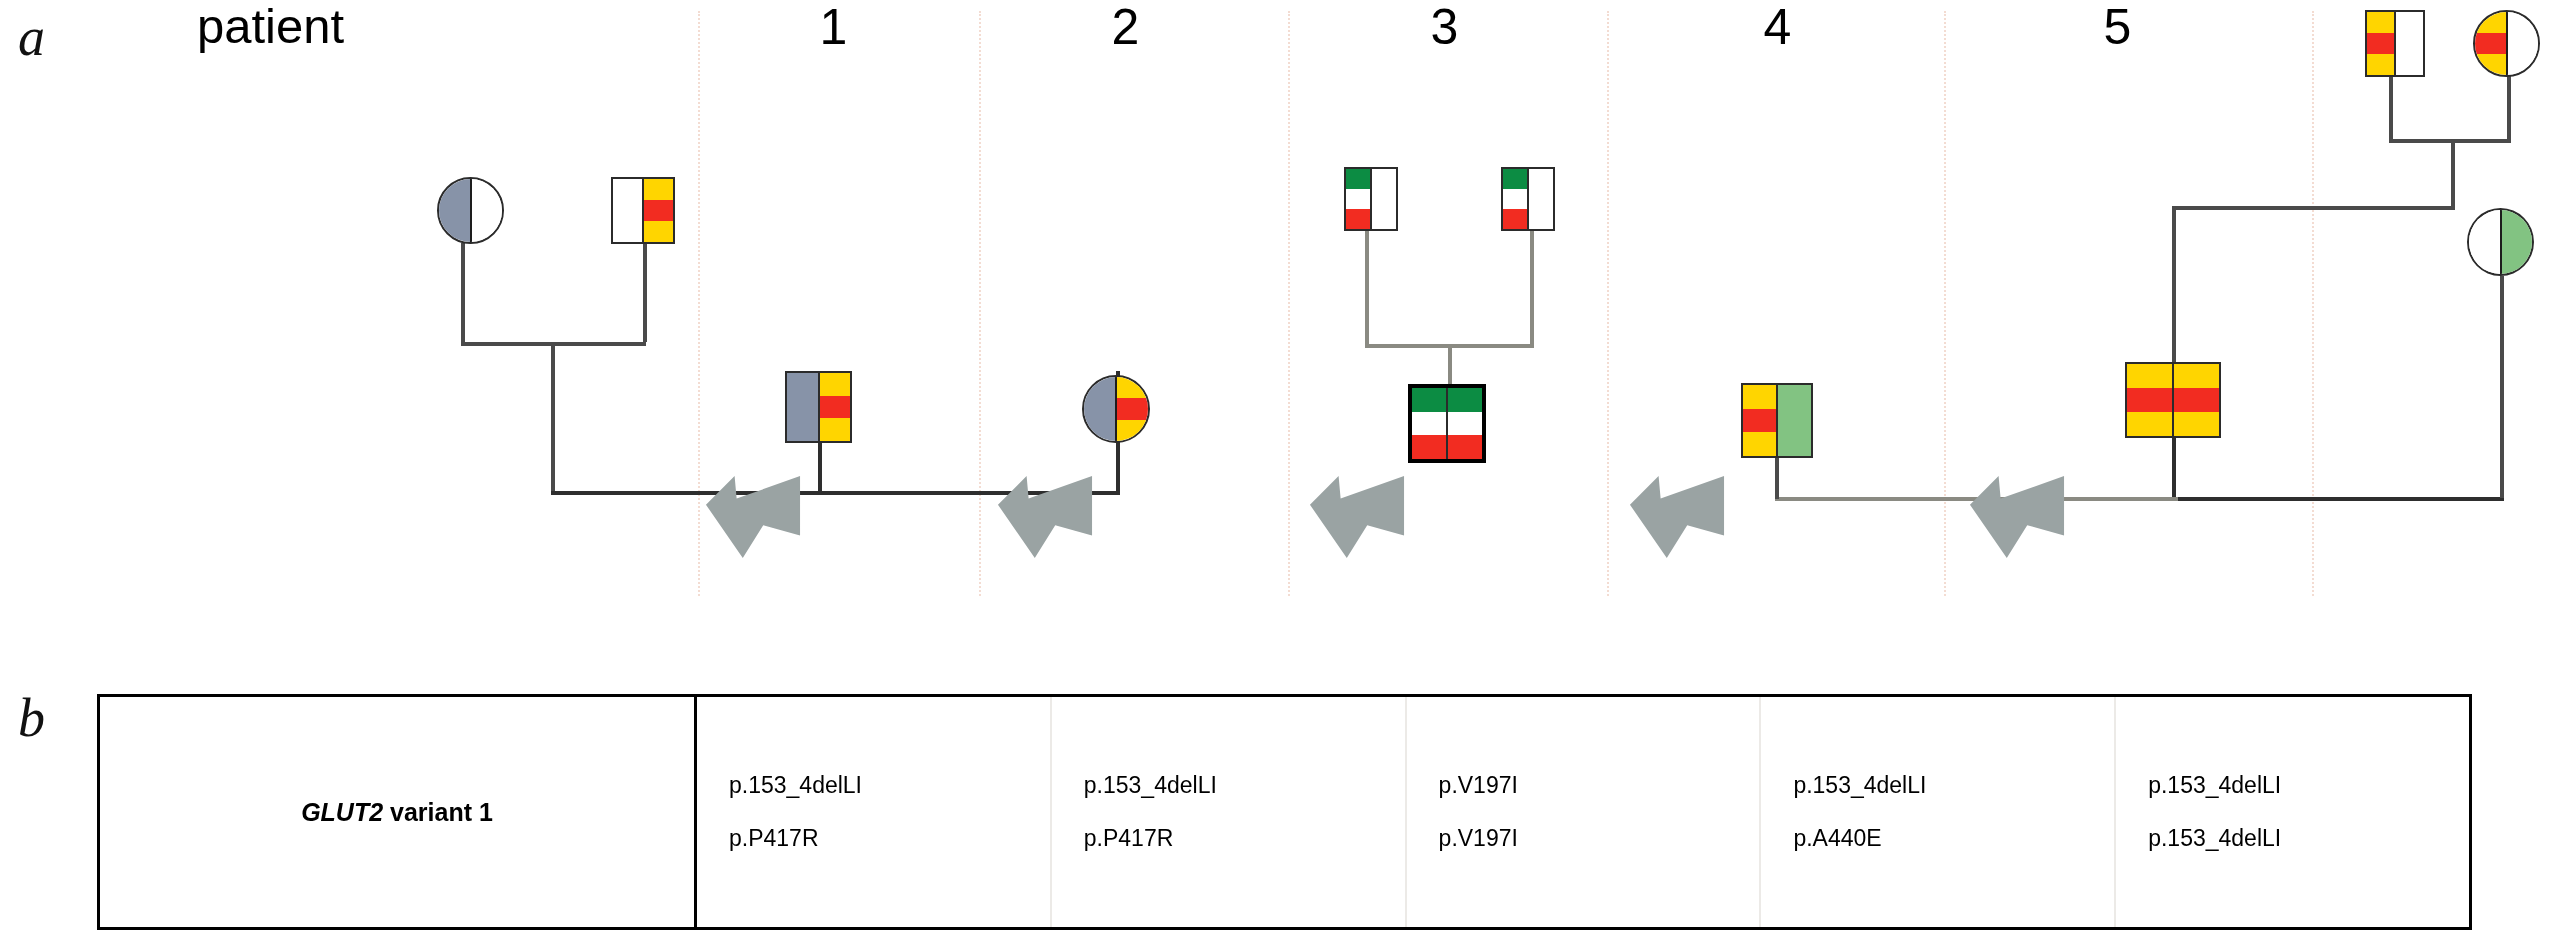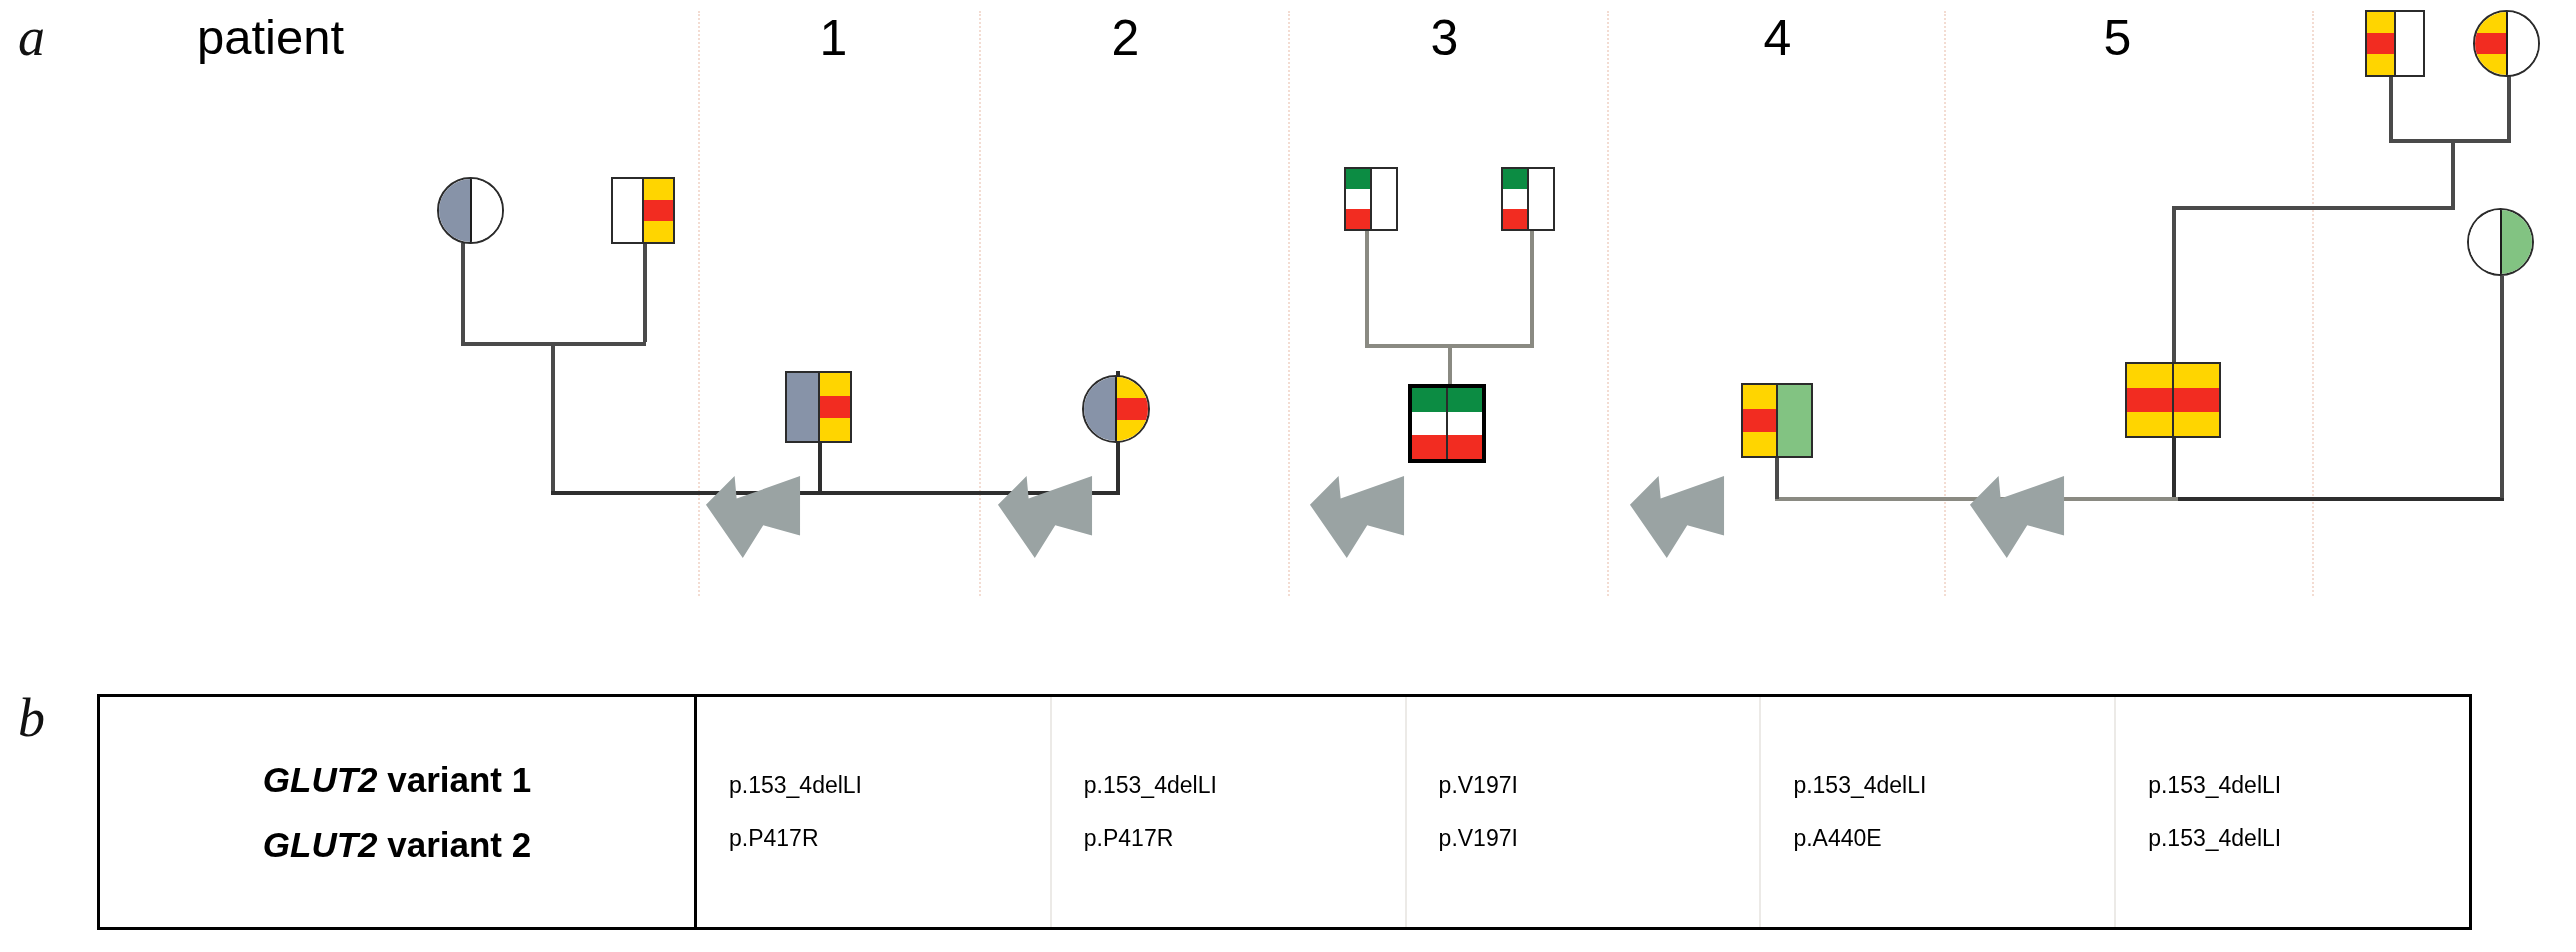--- a/index.html
+++ b/index.html
@@ -11,21 +11,21 @@
                font-size:54px;line-height:1;color:#111;}
   #lbl-a{left:18px;top:9.7px;}
   #lbl-b{left:18px;top:691px;}
 
   
   #panel-a{position:absolute;left:0;top:0;width:2576px;height:611px;}
 
   .col-guide{position:absolute;top:11px;width:0;height:585px;
              border-left:2.1px dotted #f3dcd2;}
 
-  .col-head{position:absolute;top:13px;width:167px;text-align:center;
+  .col-head{position:absolute;top:2px;width:167px;text-align:center;
             font-size:50px;line-height:1;font-family:"Liberation Sans",sans-serif;color:#000;}
   #head-patient{font-size:49px;width:319px;}
 
   
   .ln{position:absolute;background:#4a4a4a;}
   .ln.h{height:3.5px;}
   .ln.v{width:3.5px;}
   .ln.thin{background:#8a8a82;}
   .ln.dark{background:#2e2e2e;}
 
@@ -52,21 +52,21 @@
   
   .arrow{position:absolute;width:104px;height:90px;}
 
   
   #panel-b{position:absolute;left:97px;top:694px;width:2375px;height:236px;
            border:3.5px solid #000;box-sizing:border-box;display:flex;background:#fff;}
   .tbl-col{box-sizing:border-box;display:flex;flex-direction:column;justify-content:center;}
   #col-label{width:597px;border-right:3.5px solid #000;align-items:center;}
   .tbl-col.data{flex:1 1 0;border-right:2.1px solid #eceae7;padding-left:32px;}
   .tbl-col.data:last-child{border-right:none;}
-  .row-label{font-size:35px;font-weight:bold;line-height:1;padding:15.3px 0;white-space:nowrap;}
+  .row-label{font-size:25px;font-weight:bold;line-height:1;padding:15.3px 0;white-space:nowrap;}
   .row-label .gene{font-style:italic;}
   .cell{font-size:23px;line-height:1;padding:15.3px 0;white-space:nowrap;}
 </style>
 </head>
 <body>
 
 <div id="fig">
 
   <div id="panel-a">
 
@@ -281,23 +281,20 @@
   </div>
 
   <div class="panel-label" id="lbl-b">b</div>
 
   <div id="panel-b">
 
     <div class="tbl-col" id="col-label">
       <div class="row-label">
         <span class="gene">GLUT2</span><span> variant 1</span>
       </div>
-      <div class="row-label">
-        <span class="gene">GLUT2</span><span> variant 2</span>
-      </div>
     </div>
 
     <div class="tbl-col data">
       <div class="cell">p.153_4delLI</div>
       <div class="cell">p.P417R</div>
     </div>
     <div class="tbl-col data">
       <div class="cell">p.153_4delLI</div>
       <div class="cell">p.P417R</div>
     </div>

